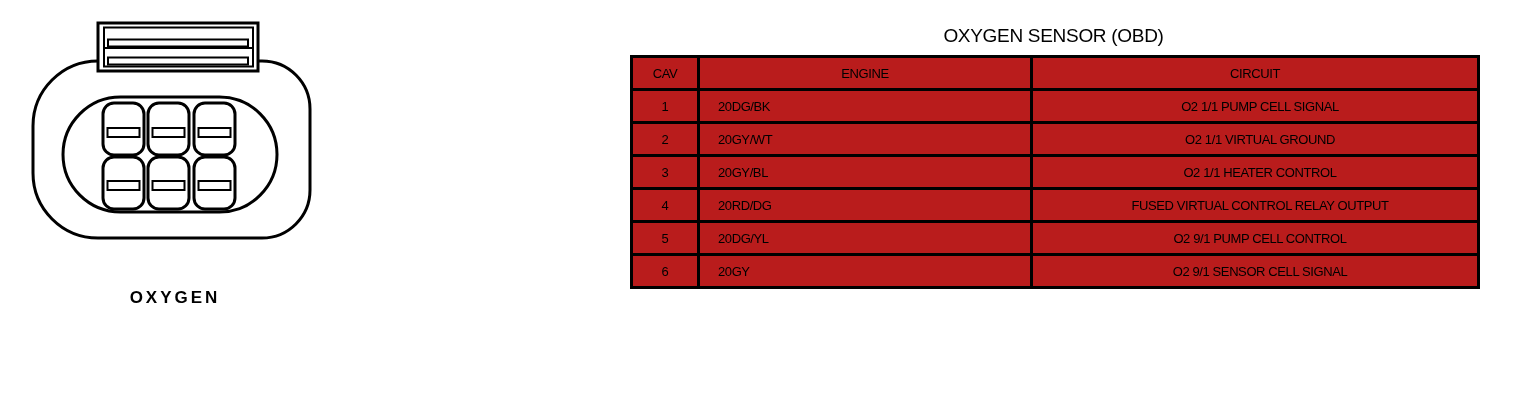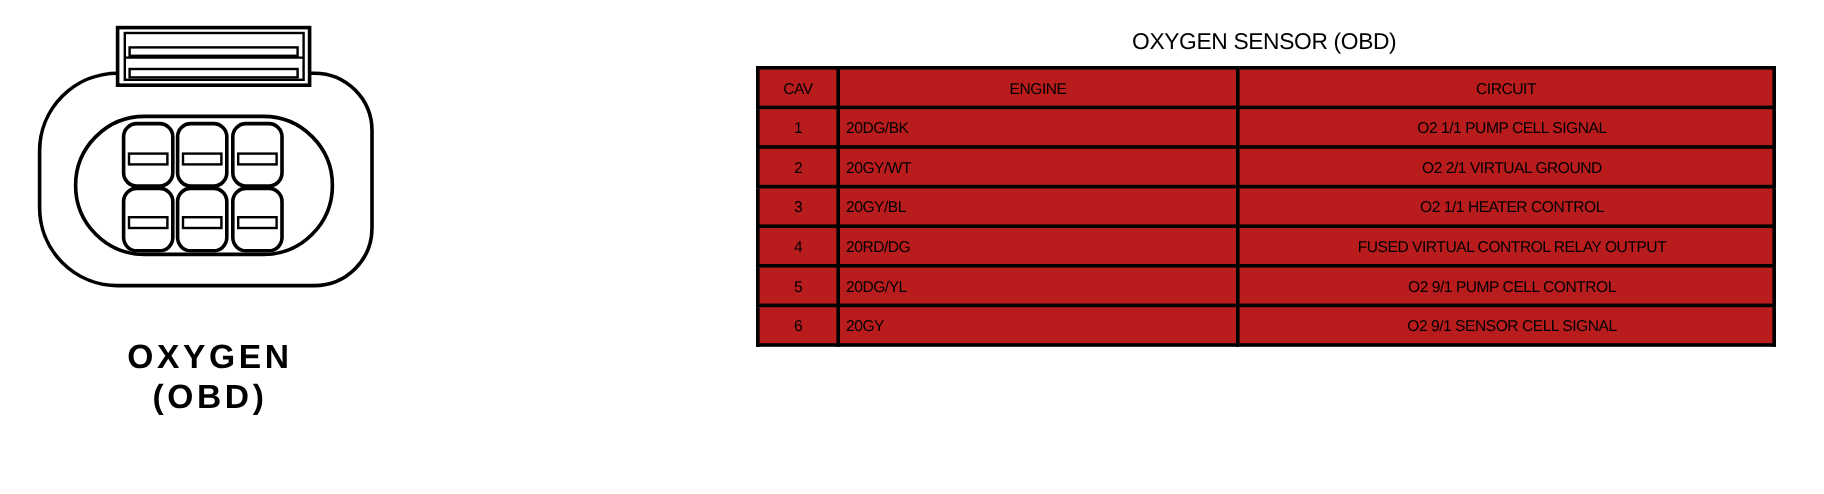--- a/index.html
+++ b/index.html
@@ -18,21 +18,21 @@
     position:absolute;
     left:0; top:0;
     width:340px; height:260px;
   }
   .connector-label {
     position:absolute;
     left:90px; top:281px;
     width:170px;
     text-align:center;
     font-weight:bold;
-    font-size:28px;
+    font-size:17px;
     letter-spacing:3px;
     line-height:33px;
   }
   
   .table-title {
     position:absolute;
     left:630px; top:25px;
     width:847px;
     text-align:center;
     font-size:19px;
@@ -56,21 +56,21 @@
     font-weight:normal;
     white-space:nowrap;
     vertical-align:middle;
     background:#b91c1c;
   }
   col.c-cav { width:67px; }
   col.c-circuit { width:333px; }
   col.c-function { width:447px; }
   th { text-align:center; }
   td.cav { text-align:center; }
-  td.circuit { text-align:left; padding-left:5px; }
+  td.circuit { text-align:left; padding-left:18px; }
   td.function { text-align:center; padding-left:10px; }
 </style>
 </head>
 <body>
 
 <div class="canvas">
 
   <svg class="connector-svg" viewBox="0 0 340 260">
 
     <path d="M 98 61 H 262 A 48 48 0 0 1 310 109 V 190 A 48 48 0 0 1 262 238 H 98 A 65 65 0 0 1 33 173 V 126 A 65 65 0 0 1 98 61 Z" fill="#ffffff" stroke="#000000" stroke-width="3"></path>
@@ -99,21 +99,20 @@
       <rect x="198.5" y="128" width="32" height="9" fill="#ffffff" stroke="#000000" stroke-width="2"></rect>
 
       <rect x="107.5" y="181" width="32" height="9" fill="#ffffff" stroke="#000000" stroke-width="2"></rect>
       <rect x="152.5" y="181" width="32" height="9" fill="#ffffff" stroke="#000000" stroke-width="2"></rect>
       <rect x="198.5" y="181" width="32" height="9" fill="#ffffff" stroke="#000000" stroke-width="2"></rect>
     </g>
   </svg>
 
   <div class="connector-label">
     <div>OXYGEN</div>
-    <div>(OBD)</div>
   </div>
 
   <div class="table-title">OXYGEN SENSOR (OBD)</div>
 
   <table class="pinout">
     <colgroup>
       <col class="c-cav">
         <col class="c-circuit">
         <col class="c-function">
     </colgroup>
@@ -126,21 +125,21 @@
     </thead>
     <tbody>
       <tr>
         <td class="cav">1</td>
         <td class="circuit">20DG/BK</td>
         <td class="function">O2 1/1 PUMP CELL SIGNAL</td>
       </tr>
       <tr>
         <td class="cav">2</td>
         <td class="circuit">20GY/WT</td>
-        <td class="function">O2 2/1 VIRTUAL GROUND</td>
+        <td class="function">O2 1/1 VIRTUAL GROUND</td>
       </tr>
       <tr>
         <td class="cav">3</td>
         <td class="circuit">20GY/BL</td>
         <td class="function">O2 1/1 HEATER CONTROL</td>
       </tr>
       <tr>
         <td class="cav">4</td>
         <td class="circuit">20RD/DG</td>
         <td class="function">FUSED VIRTUAL CONTROL RELAY OUTPUT</td>

